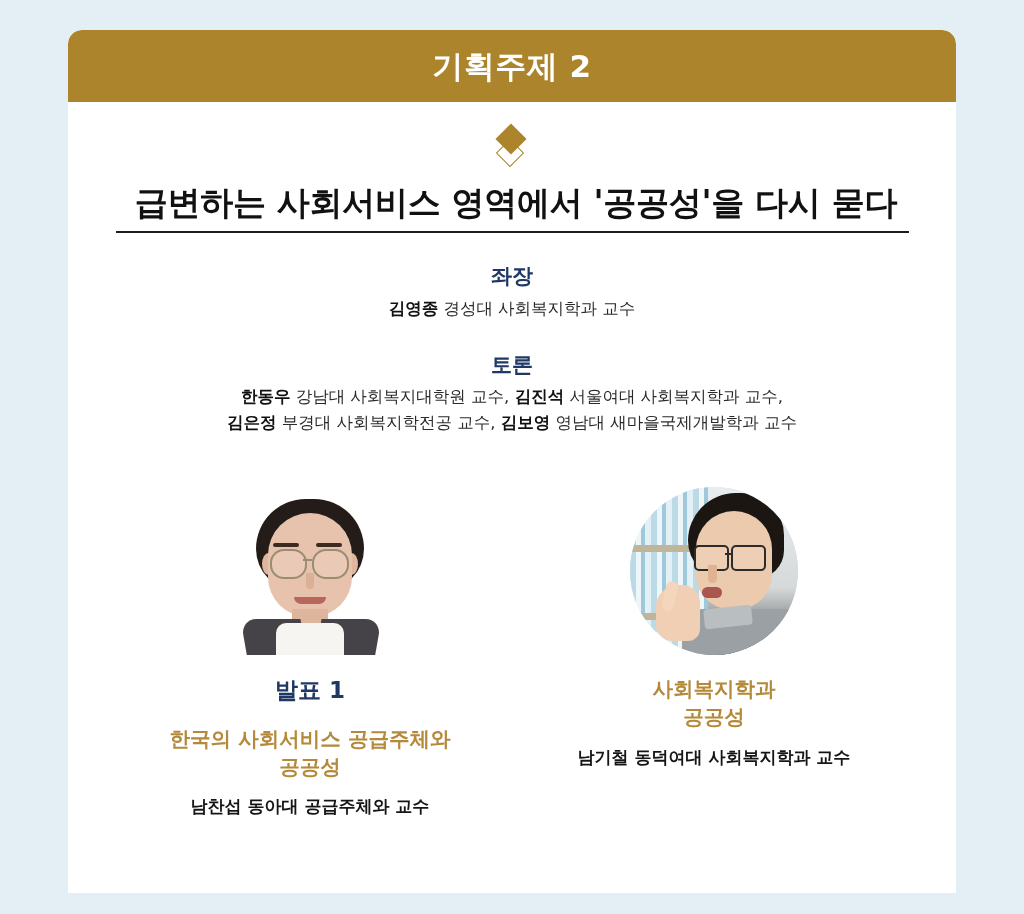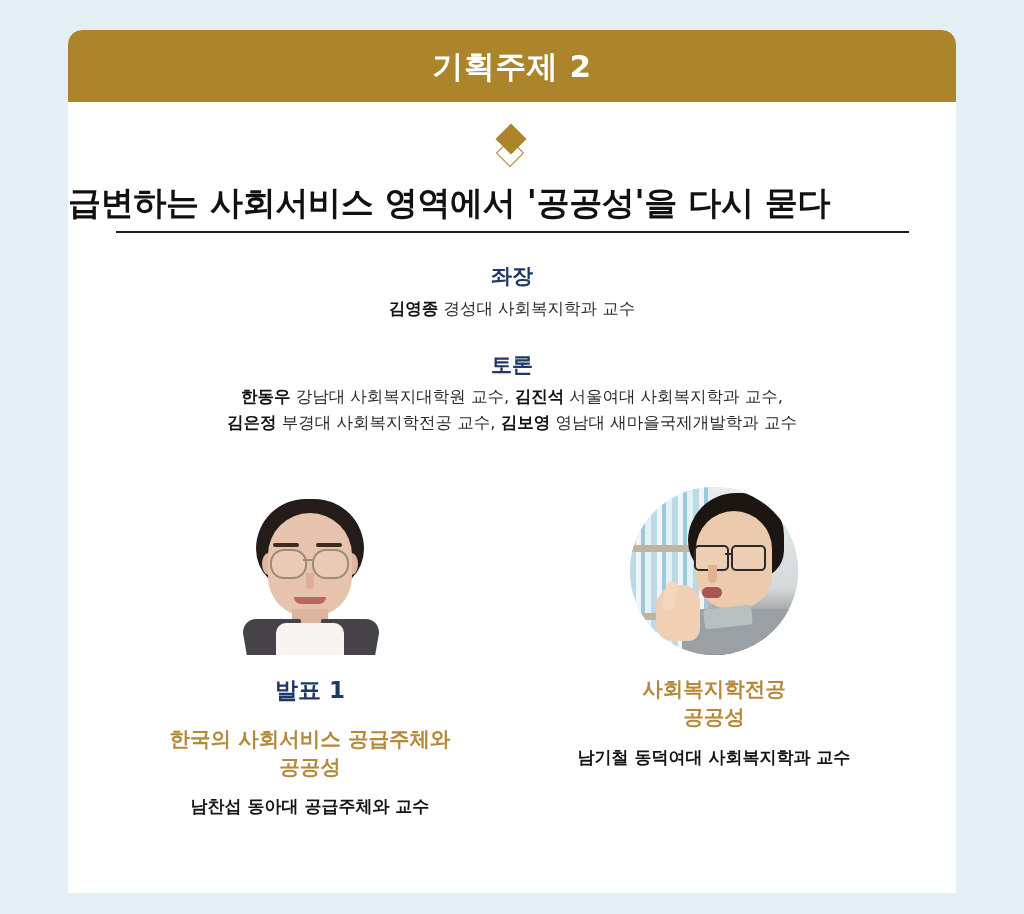--- a/index.html
+++ b/index.html
@@ -73,26 +73,28 @@
     height: 20px;
     border: 1.6px solid #ac842b;
     background: transparent;
     transform: rotate(45deg);
     box-sizing: border-box;
   }
 
   
   .session-title {
     margin: 8px 0 0 0;
+    text-align: center;
     color: #111111;
     font-size: 33px;
     font-weight: bold;
     letter-spacing: -0.3px;
     line-height: 1.25;
     font-family: "DejaVu Serif", "Liberation Serif", serif;
+    padding-left: 8px;
   }
   .title-rule {
     width: 793px;
     height: 0;
     margin: 8px auto 0 auto;
     border-top: 2.2px solid #1d1d1d;
   }
 
   
   .role-block {
@@ -367,21 +369,21 @@
             <div class="bridge"></div>
             <div class="nose"></div>
             <div class="mouth"></div>
             <div class="polo"></div>
             <div class="collar"></div>
             <div class="hand"></div>
             <div class="finger"></div>
           </div>
         </div>
         <div class="speaker-title">
-          <div>사회복지학전공</div>
+          <div>사회복지학과</div>
           <div>공공성</div>
         </div>
         <div class="speaker-person">
           <span>남기철</span><span>&nbsp;</span><span>동덕여대 사회복지학과 교수</span>
         </div>
       </div>
 
     </div>
   </div>
 </div>

